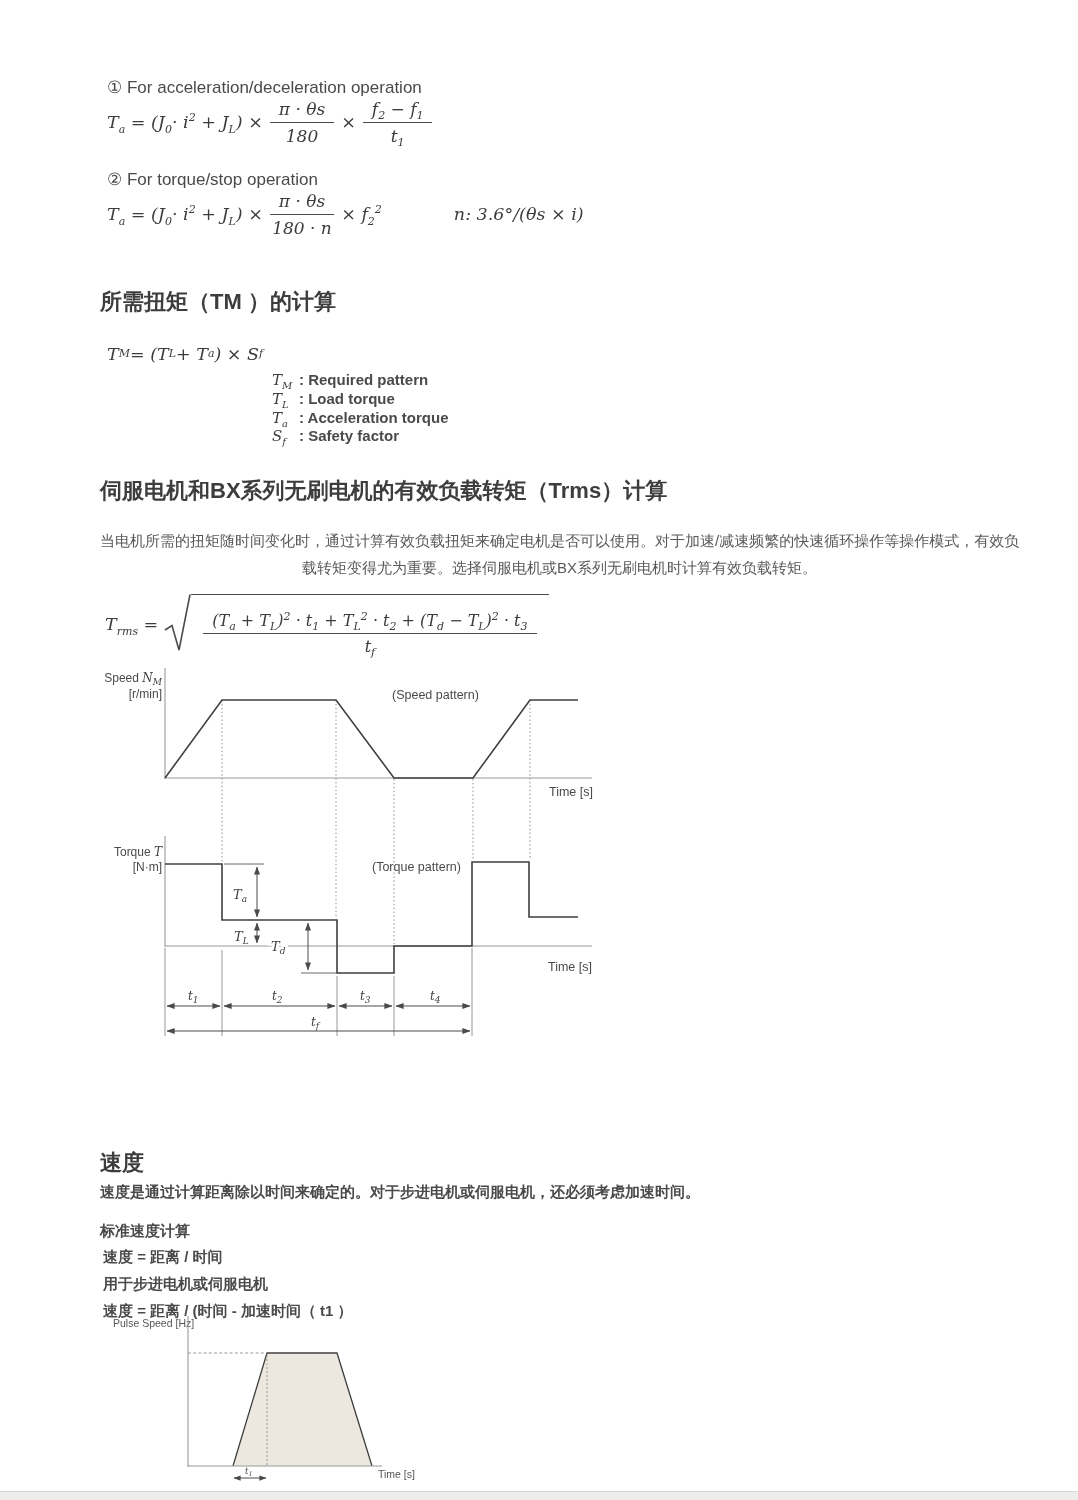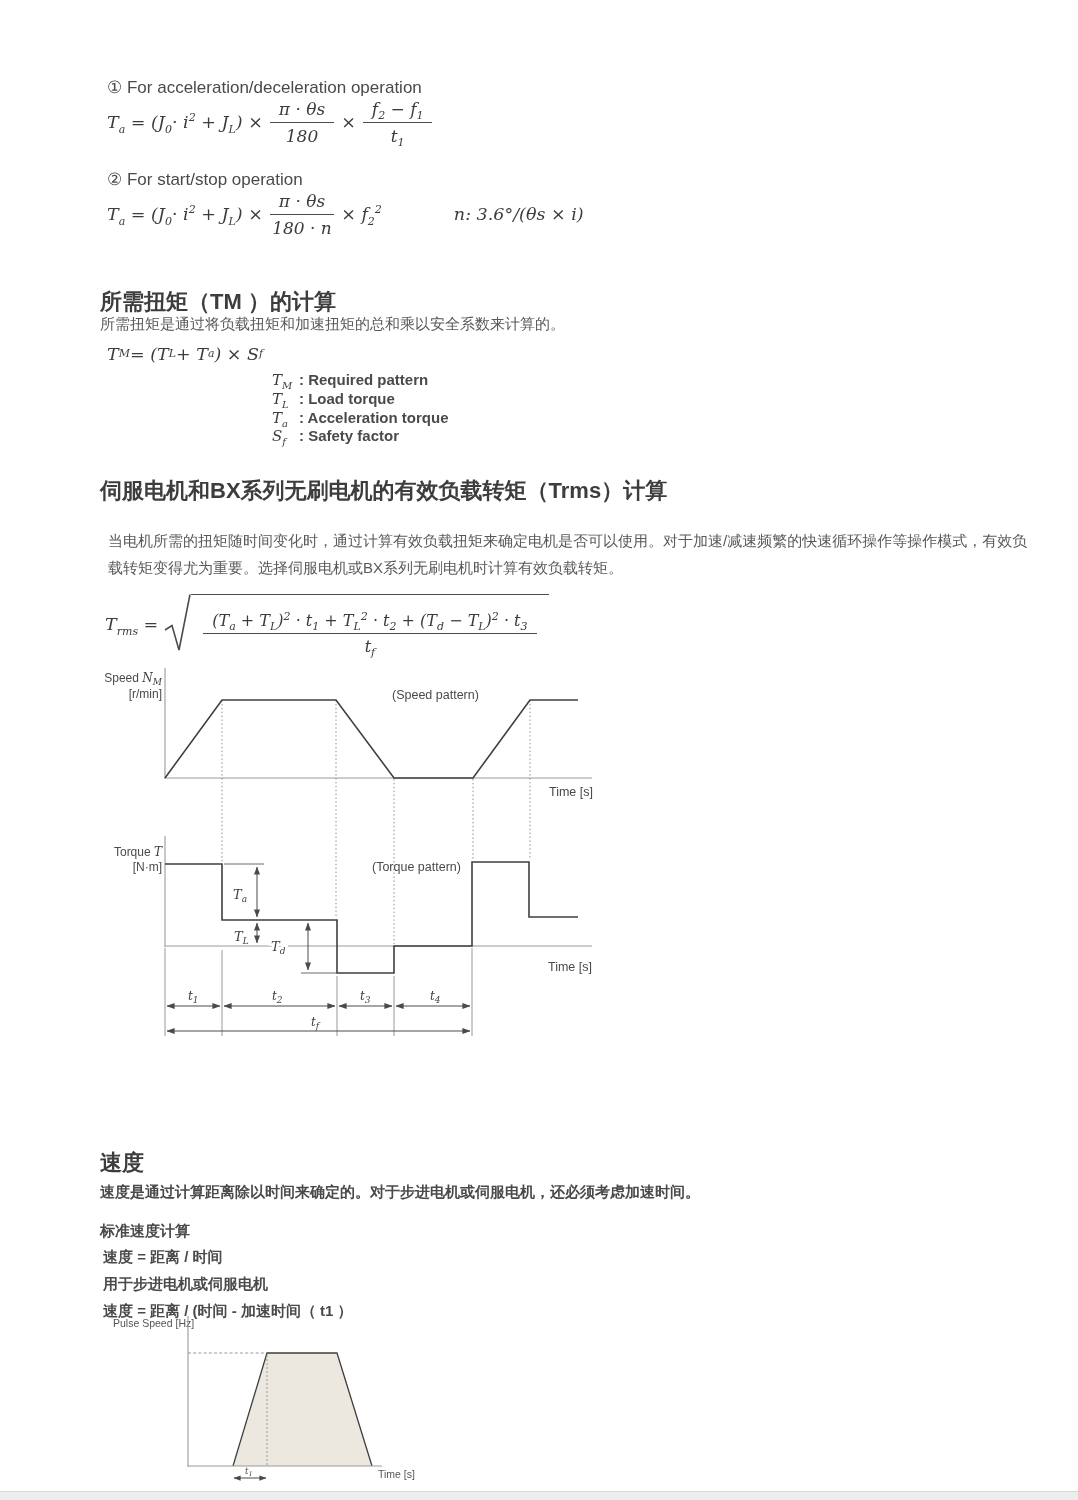--- a/index.html
+++ b/index.html
@@ -71,35 +71,34 @@
       <span class="nm">π · θs</span>
       <span class="dn">180</span>
     </span>
     <span>×</span>
     <span class="frac">
       <span class="nm">f<sub>2</sub> − f<sub>1</sub></span>
       <span class="dn">t<sub>1</sub></span>
     </span>
   </div>
 
-  <div class="abs en-h" style="left:107px; top:169px;">② For start/stop operation</div>
+  <div class="abs en-h" style="left:107px; top:169px;">② For torque/stop operation</div>
 
   <div class="abs fm" style="left:107px; top:191px; height:46px;">
     <span>T<sub>a</sub> = (J<sub>0</sub>· i<sup>2</sup> + J<sub>L</sub>) ×</span>
     <span class="frac">
       <span class="nm">π · θs</span>
       <span class="dn">180 · n</span>
     </span>
     <span>× f<sub>2</sub><sup>2</sup></span>
     <span class="fnote">n: 3.6°/(θs × i)</span>
   </div>
 
   <div class="abs cn-h" style="left:100px; top:287px;">所需扭矩（TM ）的计算</div>
 
-  <div class="abs cn-b" style="left:100px; top:315px;">所需扭矩是通过将负载扭矩和加速扭矩的总和乘以安全系数来计算的。</div>
 
   <div class="abs fm" style="left:107px; top:344px;">T<sub>M</sub> = (T<sub>L</sub> + T<sub>a</sub>) × S<sub>f</sub></div>
 
   <div class="abs legend" style="left:272px; top:371px;">
     <div class="row">
       <span class="sym">T<sub>M</sub></span>
       <span class="desc">: Required pattern</span>
     </div>
     <div class="row">
       <span class="sym">T<sub>L</sub></span>
@@ -110,21 +109,21 @@
       <span class="desc">: Acceleration torque</span>
     </div>
     <div class="row">
       <span class="sym">S<sub>f</sub></span>
       <span class="desc">: Safety factor</span>
     </div>
   </div>
 
   <div class="abs cn-h" style="left:100px; top:476px;">伺服电机和BX系列无刷电机的有效负载转矩（Trms）计算</div>
 
-  <div class="abs cn-b" style="left:108px; top:527px; line-height:27px;">
+  <div class="abs cn-b" style="left:100px; top:527px; line-height:27px;text-align:center;">
     <div>当电机所需的扭矩随时间变化时，通过计算有效负载扭矩来确定电机是否可以使用。对于加速/减速频繁的快速循环操作等操作模式，有效负</div>
     <div>载转矩变得尤为重要。选择伺服电机或BX系列无刷电机时计算有效负载转矩。</div>
   </div>
 
   <div class="abs fm" style="left:105px; top:592px;">
     <span>T<sub>rms</sub> =</span>
     <span class="sqrt">
       <svg width="27" height="62" viewBox="0 0 27 62">
         <path d="M1,38 L8,33.5 L15,58 L26,2.5" fill="none" stroke="#4c4c4c" stroke-width="1.6"></path>
       </svg>

